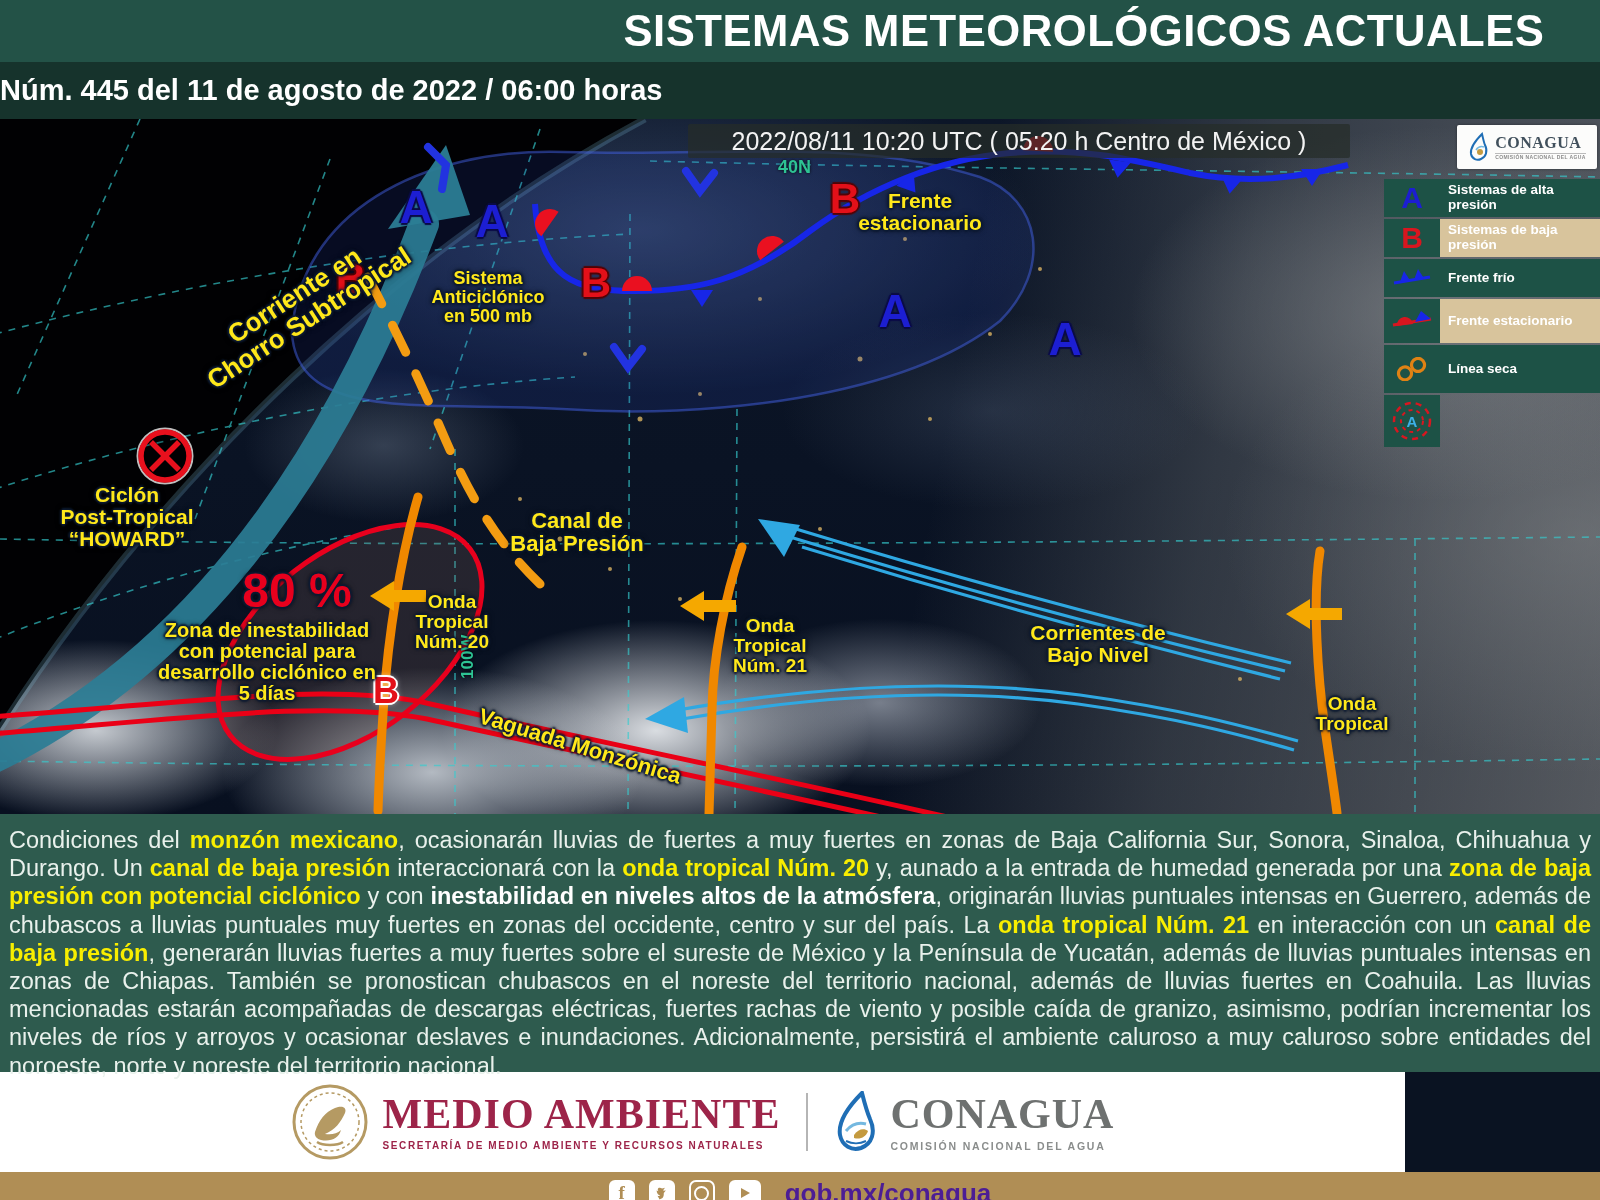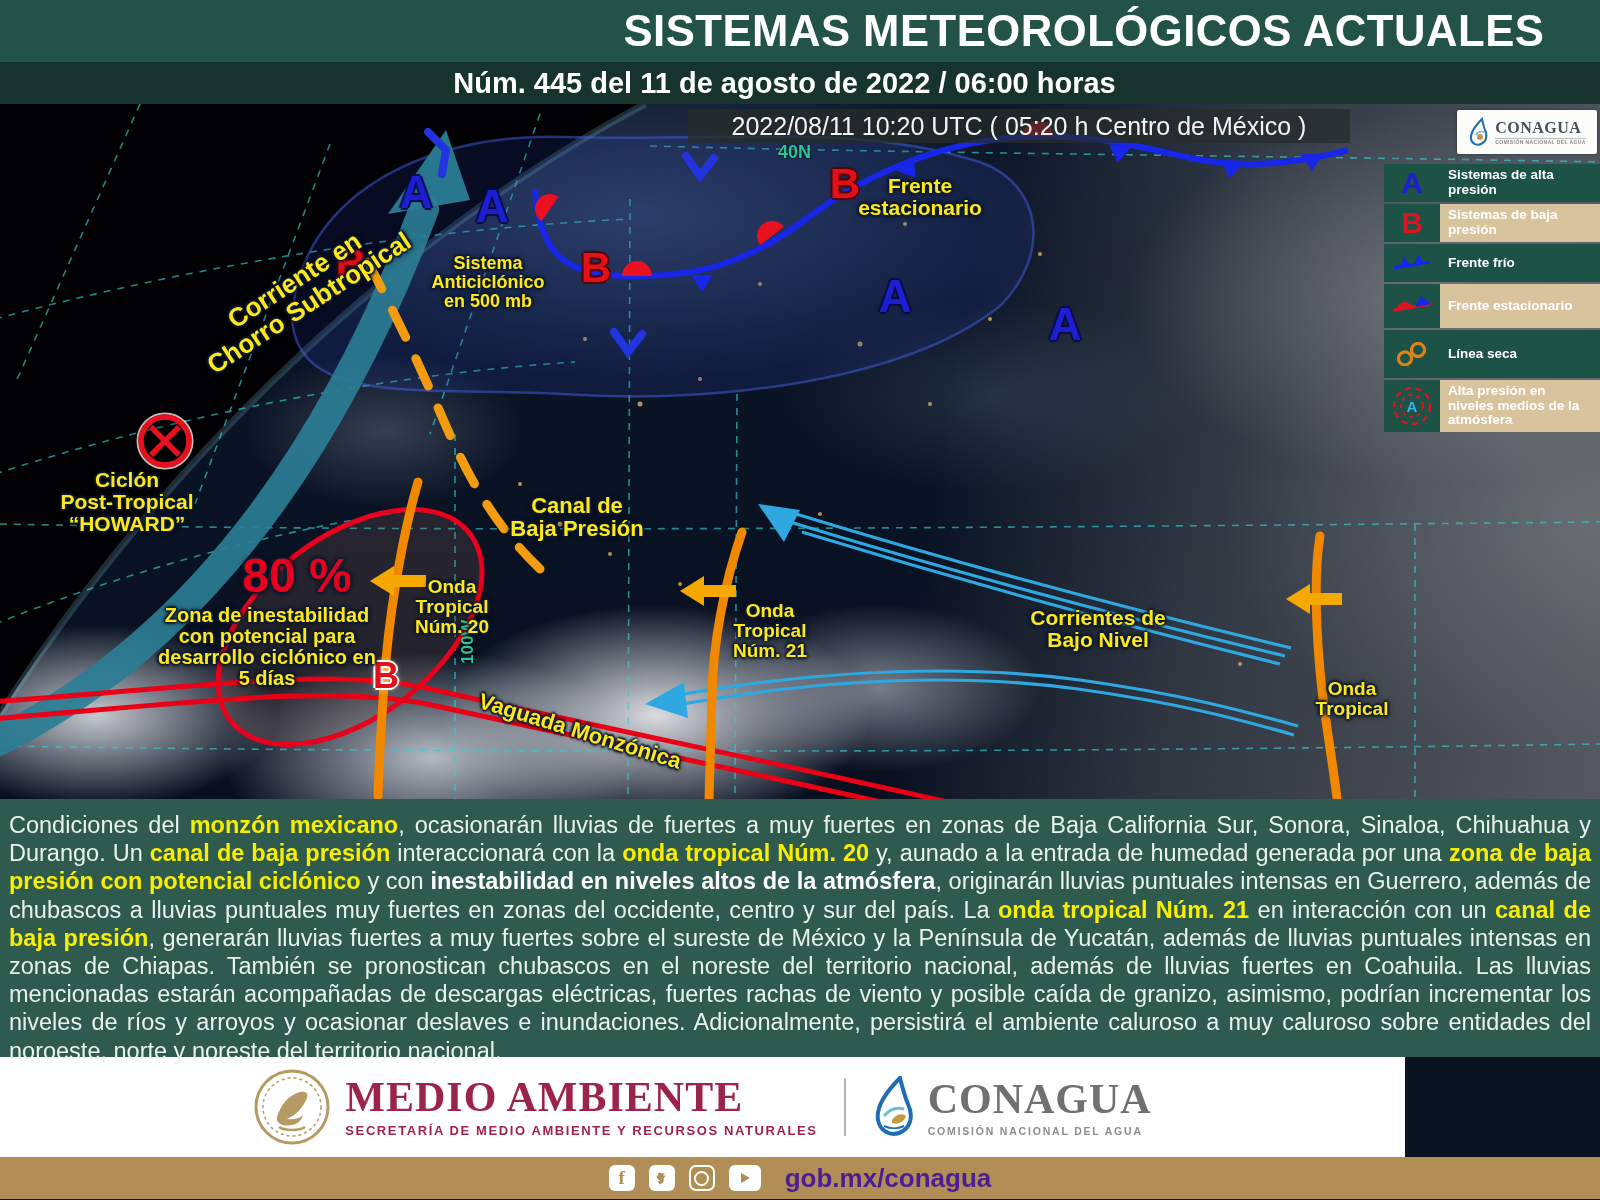--- a/index.html
+++ b/index.html
@@ -2,21 +2,21 @@
 <html><head>
 <meta charset="utf-8">
 <style>
   html,body{margin:0;padding:0;background:#333;}
   .page{width:1600px;height:1200px;position:relative;overflow:hidden;
         font-family:"Liberation Sans",sans-serif;background:#0a1322;}
 
   
   .band1{height:62px;background:#235247;display:flex;align-items:center;justify-content:flex-end;padding-right:56px;box-sizing:border-box;}
   .band1 .t{color:#fff;font-size:45px;font-weight:800;letter-spacing:.5px;transform:scaleX(.97);transform-origin:right center;white-space:nowrap;}
-  .band2{height:42px;background:#16332c;display:flex;align-items:center;justify-content:center;padding-right:31px;box-sizing:border-box;}
+  .band2{height:57px;background:#16332c;display:flex;align-items:center;justify-content:flex-start;padding-right:31px;box-sizing:border-box;}
   .band2 .t{color:#fff;font-size:29px;font-weight:700;white-space:nowrap;}
 
   
   .map{position:relative;width:1600px;height:695px;overflow:hidden;
     background-color:#0b1526;
     background-image:
       radial-gradient(ellipse 260px 130px at 6% 88%, rgba(230,234,238,.85), transparent 70%),
       radial-gradient(ellipse 300px 150px at 27% 94%, rgba(222,228,234,.8), transparent 70%),
       radial-gradient(ellipse 330px 170px at 41% 88%, rgba(240,243,246,.9), transparent 65%),
       radial-gradient(ellipse 230px 120px at 55% 84%, rgba(210,216,226,.55), transparent 70%),
@@ -58,21 +58,21 @@
   
   .bulletin{width:1600px;height:258px;background:#2e5b4e;box-sizing:border-box;
             padding:12px 9px 6px 9px;color:#e9f1ec;font-size:23.5px;line-height:28.2px;text-align:justify;}
   .bulletin .hl{color:#f8ee00;font-weight:700;}
   .bulletin .wb{color:#ffffff;font-weight:700;}
 
   
   .footer{width:1405px;height:100px;background:#ffffff;display:flex;align-items:center;justify-content:center;gap:26px;}
   .ma{display:flex;align-items:center;gap:14px;}
   .ma .txt .big{font-family:"Liberation Serif",serif;font-weight:700;font-size:42px;color:#9d2449;letter-spacing:1px;line-height:1;}
-  .ma .txt .sm{font-size:13px;color:#9d2449;font-weight:700;letter-spacing:1.6px;margin-top:5px;}
+  .ma .txt .sm{font-size:10px;color:#9d2449;font-weight:700;letter-spacing:1.6px;margin-top:5px;}
   .divider{width:2px;height:58px;background:#b5b5b5;}
   .cg{display:flex;align-items:center;gap:12px;}
   .cg .txt .big{font-family:"Liberation Serif",serif;font-weight:700;font-size:42px;color:#6e7170;letter-spacing:1px;line-height:1;}
   .cg .txt .sm{font-size:10.5px;color:#8a8d8c;font-weight:700;letter-spacing:1.8px;margin-top:5px;}
 
   
   .goldbar{width:1600px;height:42px;background:#b08e55;display:flex;align-items:center;justify-content:center;gap:14px;}
   .icon{width:26px;height:26px;border-radius:6px;background:#fff;display:flex;align-items:center;justify-content:center;cursor:pointer;}
   .icon.ig{background:transparent;border:2.5px solid #fff;width:22px;height:22px;border-radius:7px;}
   .igc{width:11px;height:11px;border:2.5px solid #fff;border-radius:50%;}
@@ -299,21 +299,20 @@
         <div class="llab">Línea seca</div>
       </div>
       <div class="lrow lt" style="height:52px;">
         <div class="lsym">
           <svg width="42" height="42" viewBox="0 0 42 42">
             <circle cx="21" cy="21" r="18" fill="none" stroke="#d8161f" stroke-width="2.5" stroke-dasharray="6 5"></circle>
             <circle cx="21" cy="21" r="11" fill="none" stroke="#d8161f" stroke-width="2" stroke-dasharray="4 4"></circle>
             <text x="21" y="27" text-anchor="middle" font-size="15" font-weight="bold" fill="#3db0e8" font-family="Liberation Sans, sans-serif">A</text>
           </svg>
         </div>
-        <div class="llab">Alta presión en niveles medios de la atmósfera</div>
       </div>
     </div>
   </div>
 
   <div class="bulletin"><span>Condiciones del </span><span class="hl">monzón mexicano</span><span>, ocasionarán lluvias de fuertes a muy fuertes en zonas de Baja California Sur, Sonora, Sinaloa, Chihuahua y Durango. Un </span><span class="hl">canal de baja presión</span><span> interaccionará con la </span><span class="hl">onda tropical Núm. 20</span><span> y, aunado a la entrada de humedad generada por una </span><span class="hl">zona de baja presión con potencial ciclónico</span><span> y con </span><span class="wb">inestabilidad en niveles altos de la atmósfera</span><span>, originarán lluvias puntuales intensas en Guerrero, además de chubascos a lluvias puntuales muy fuertes en zonas del occidente, centro y sur del país. La </span><span class="hl">onda tropical Núm. 21</span><span> en interacción con un </span><span class="hl">canal de baja presión</span><span>, generarán lluvias fuertes a muy fuertes sobre el sureste de México y la Península de Yucatán, además de lluvias puntuales intensas en zonas de Chiapas. También se pronostican chubascos en el noreste del territorio nacional, además de lluvias fuertes en Coahuila. Las lluvias mencionadas estarán acompañadas de descargas eléctricas, fuertes rachas de viento y posible caída de granizo, asimismo, podrían incrementar los niveles de ríos y arroyos y ocasionar deslaves e inundaciones. Adicionalmente, persistirá el ambiente caluroso a muy caluroso sobre entidades del noroeste, norte y noreste del territorio nacional.</span></div>
 
   <div class="footer">
     <div class="ma">
       <svg width="78" height="84" viewBox="0 0 78 84">
         <circle cx="39" cy="42" r="36" fill="none" stroke="#b59a63" stroke-width="3"></circle>

